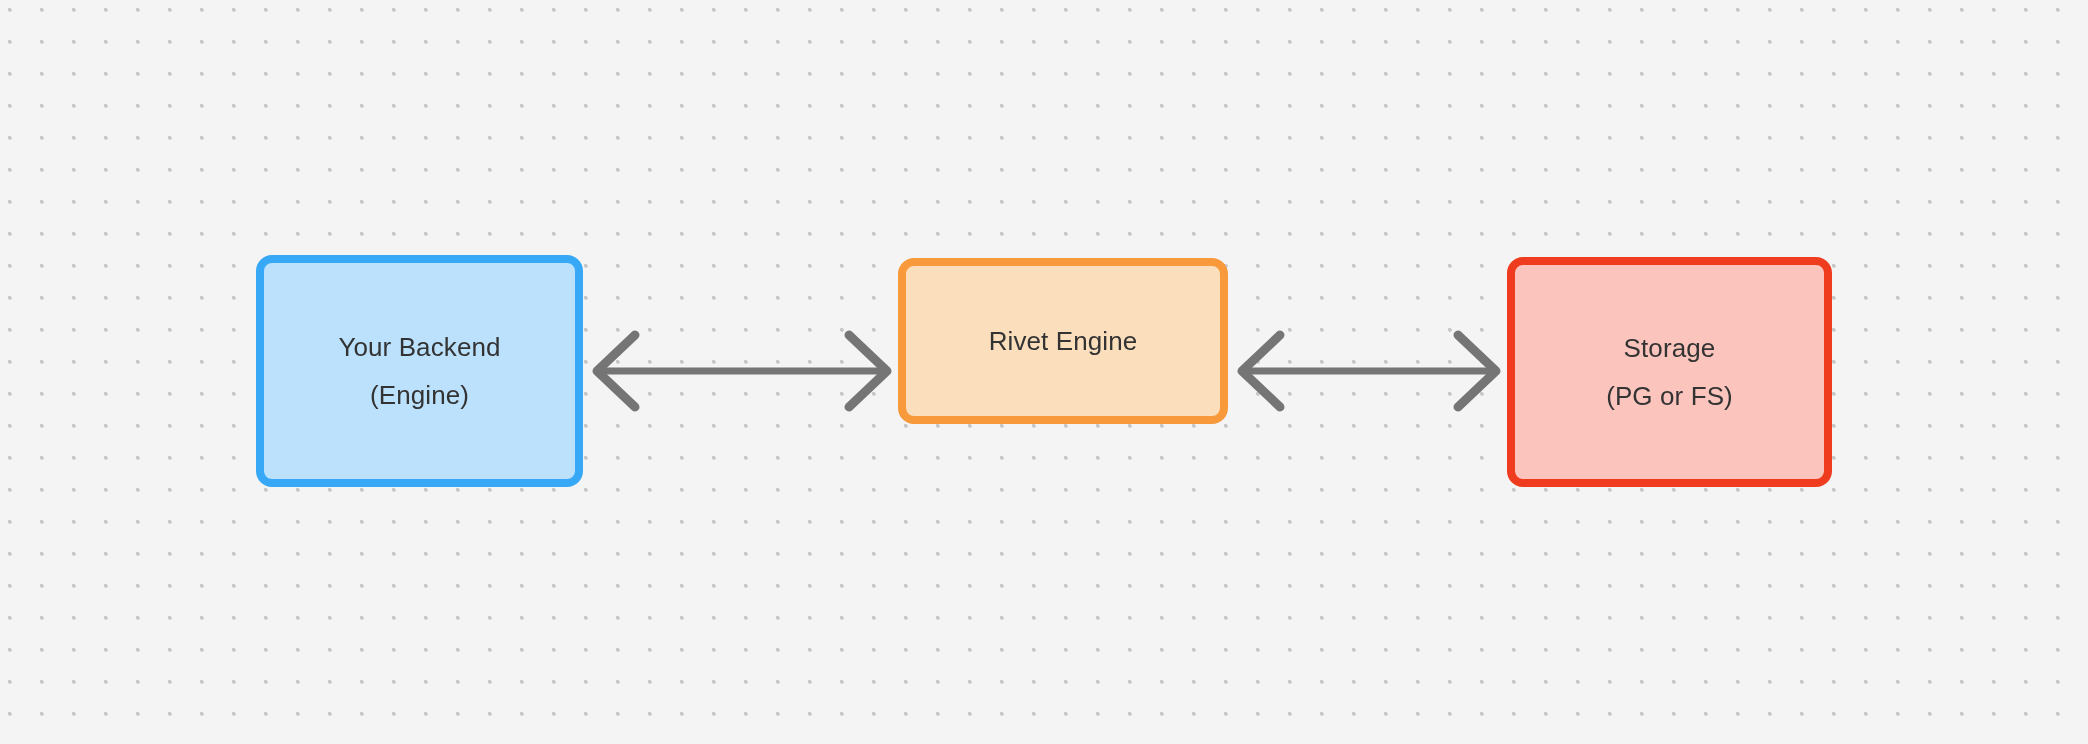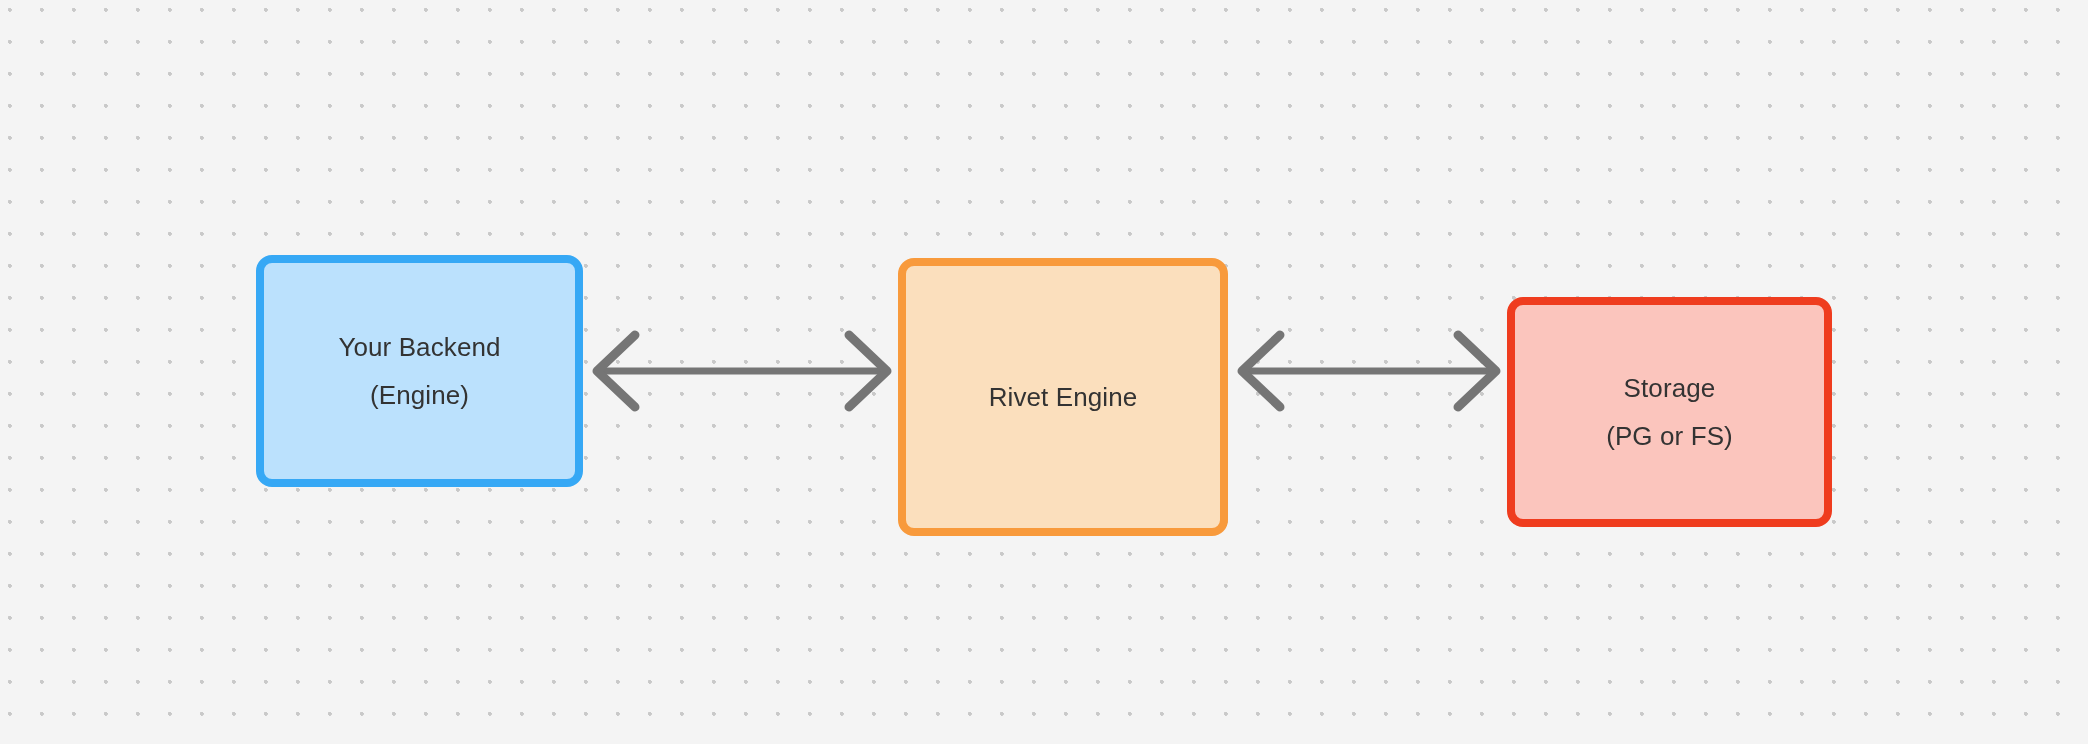--- a/index.html
+++ b/index.html
@@ -51,32 +51,31 @@
     top: 255px;
     width: 327px;
     height: 232px;
     background-color: #bbe1fd;
     border-color: #36a8f5;
   }
   #node-engine {
     left: 898px;
     top: 258px;
     width: 330px;
-    height: 278px;
+    height: 166px;
     background-color: #fbdfbd;
     border-color: #f89a3c;
   }
   #node-storage {
     left: 1507px;
     top: 257px;
     width: 325px;
     height: 230px;
     background-color: #fbc5bd;
     border-color: #ef3c1e;
-    margin-top: 40px;
   }
 
   
   .connector {
     position: absolute;
     top: 329px;
     height: 84px;
     overflow: visible;
   }
   #edge-backend-engine {

